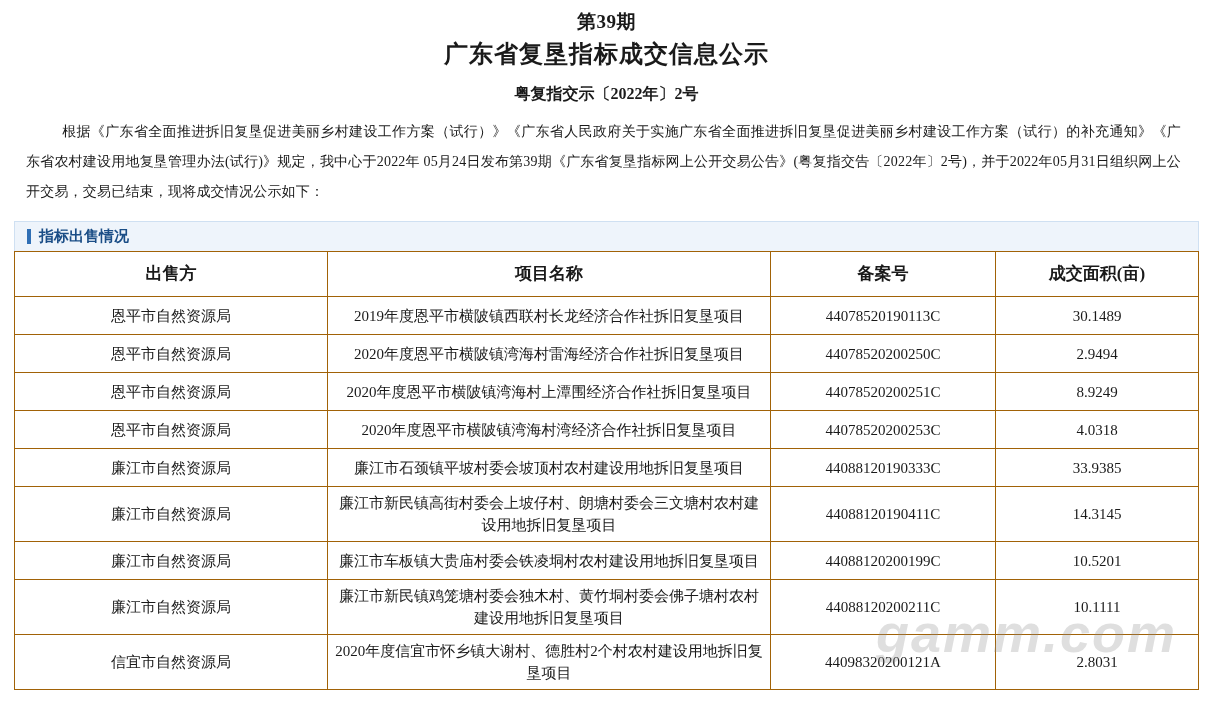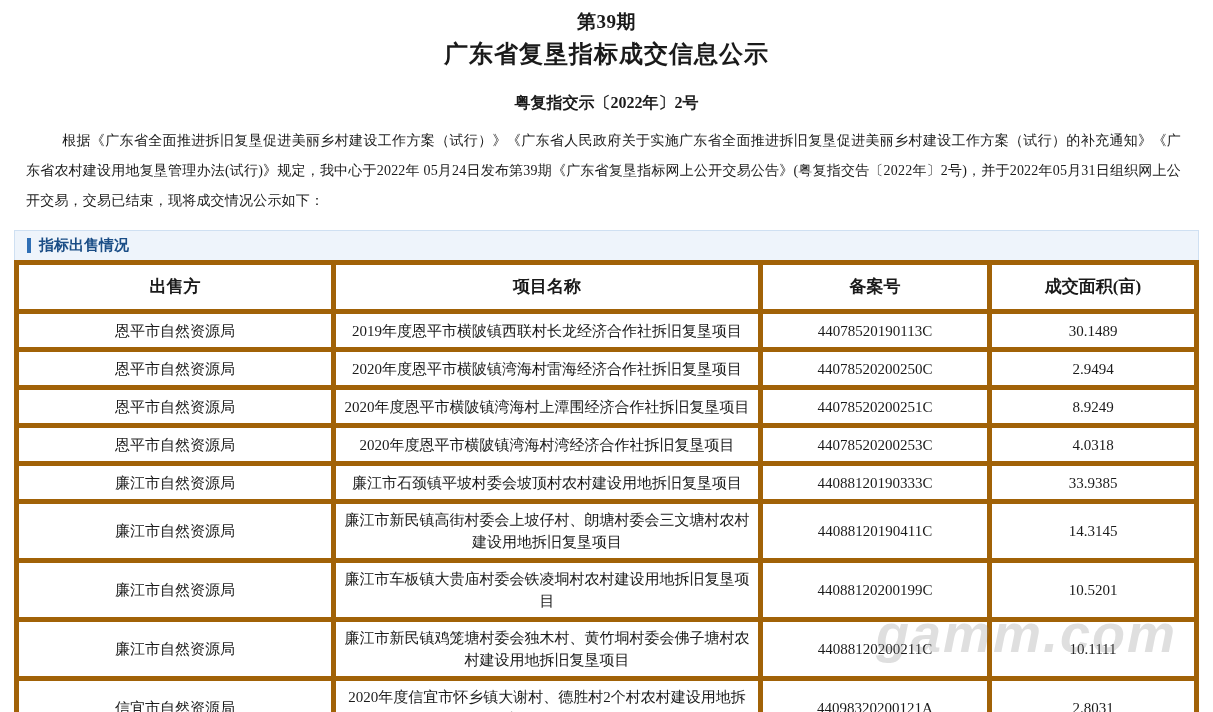--- a/index.html
+++ b/index.html
@@ -36,21 +36,21 @@
     font-size: 24px;
     font-weight: bold;
     letter-spacing: 1px;
     line-height: 34px;
     margin-top: 1px;
   }
   .title-doc-no {
     font-size: 16px;
     font-weight: bold;
     line-height: 26px;
-    margin-top: 19px;
+    margin-top: 10px;
   }
   .body-text {
     font-size: 14px;
     line-height: 30px;
     text-align: justify;
     margin-top: 10px;
     padding: 0 18px 0 12px;
     letter-spacing: 0.2px;
   }
   .body-text .indent {
@@ -82,21 +82,21 @@
     font-family: Liberation Serif, serif;
   }
   table.data-table {
     border-collapse: collapse;
     width: 100%;
     table-layout: fixed;
     font-size: 15px;
   }
   table.data-table th,
   table.data-table td {
-    border: 5px solid #a16207;
+    border: 1px solid #a16207;
     text-align: center;
     vertical-align: middle;
     padding: 5px 6px;
     line-height: 22px;
   }
   table.data-table th {
     font-weight: bold;
     font-size: 17px;
     height: 34px;
   }

